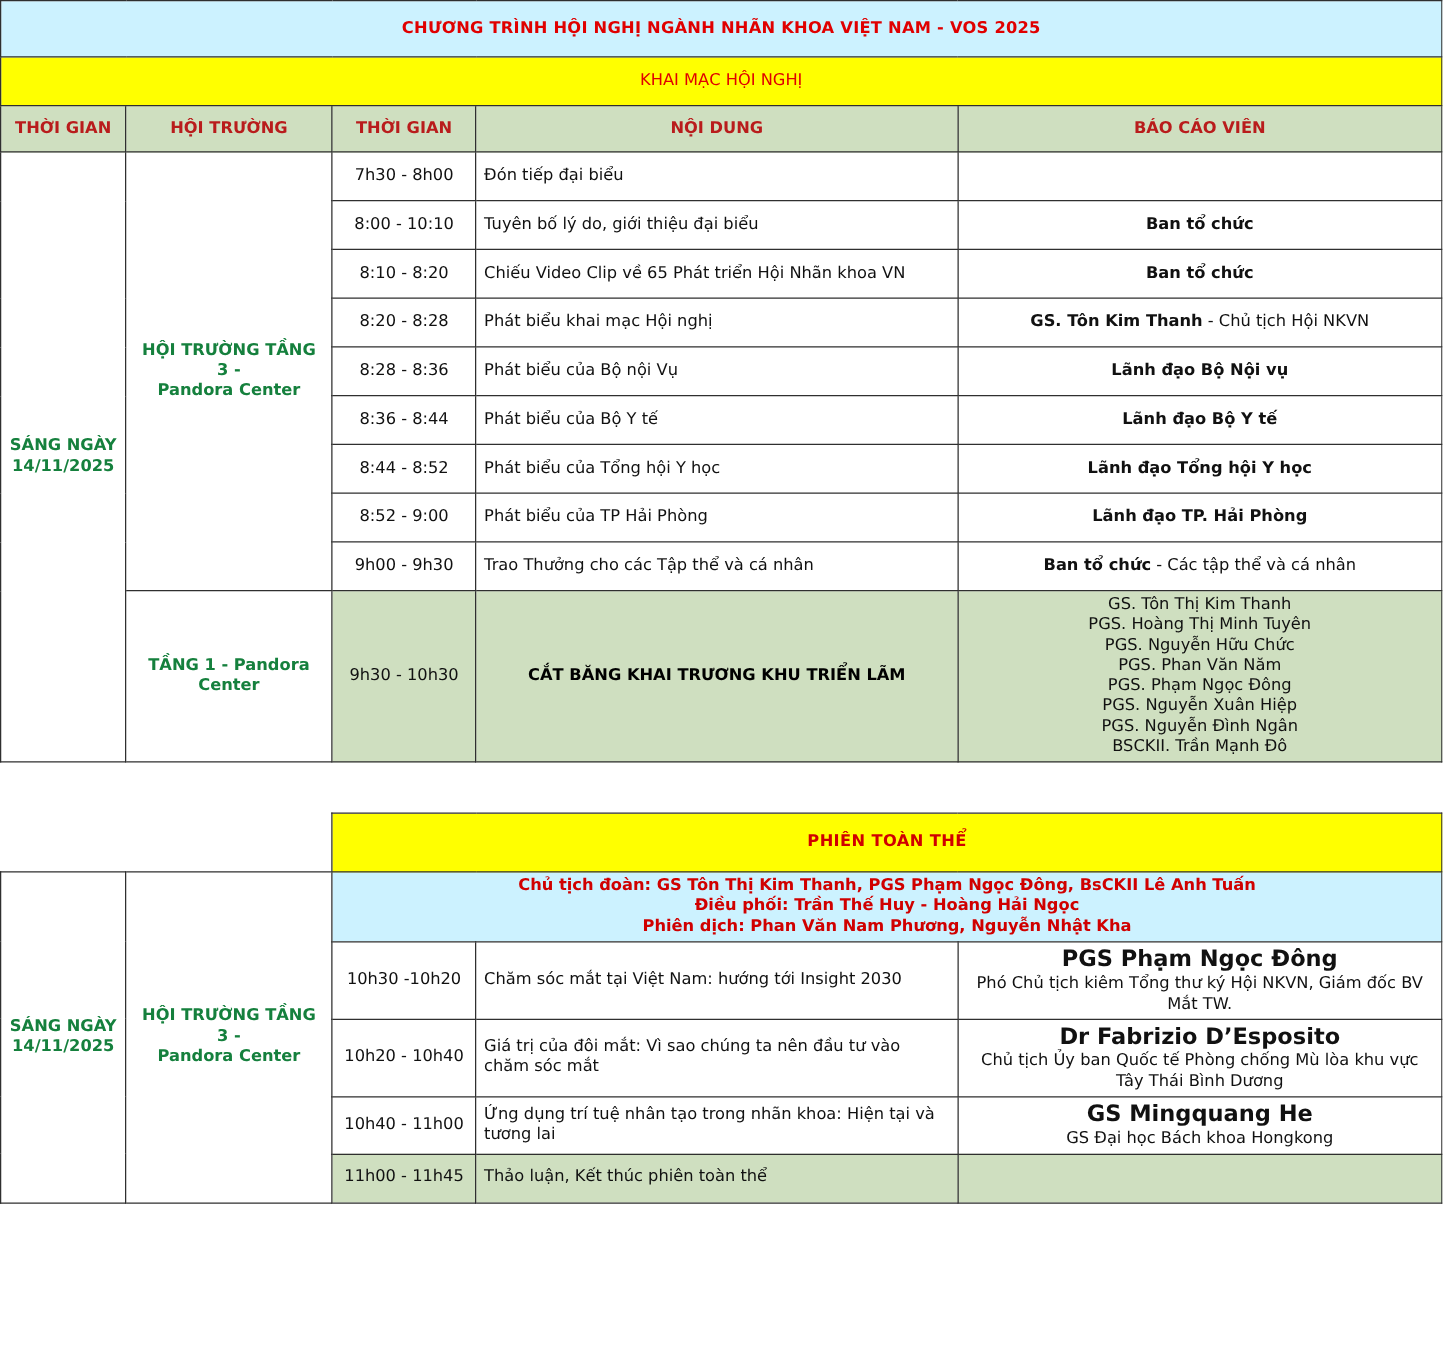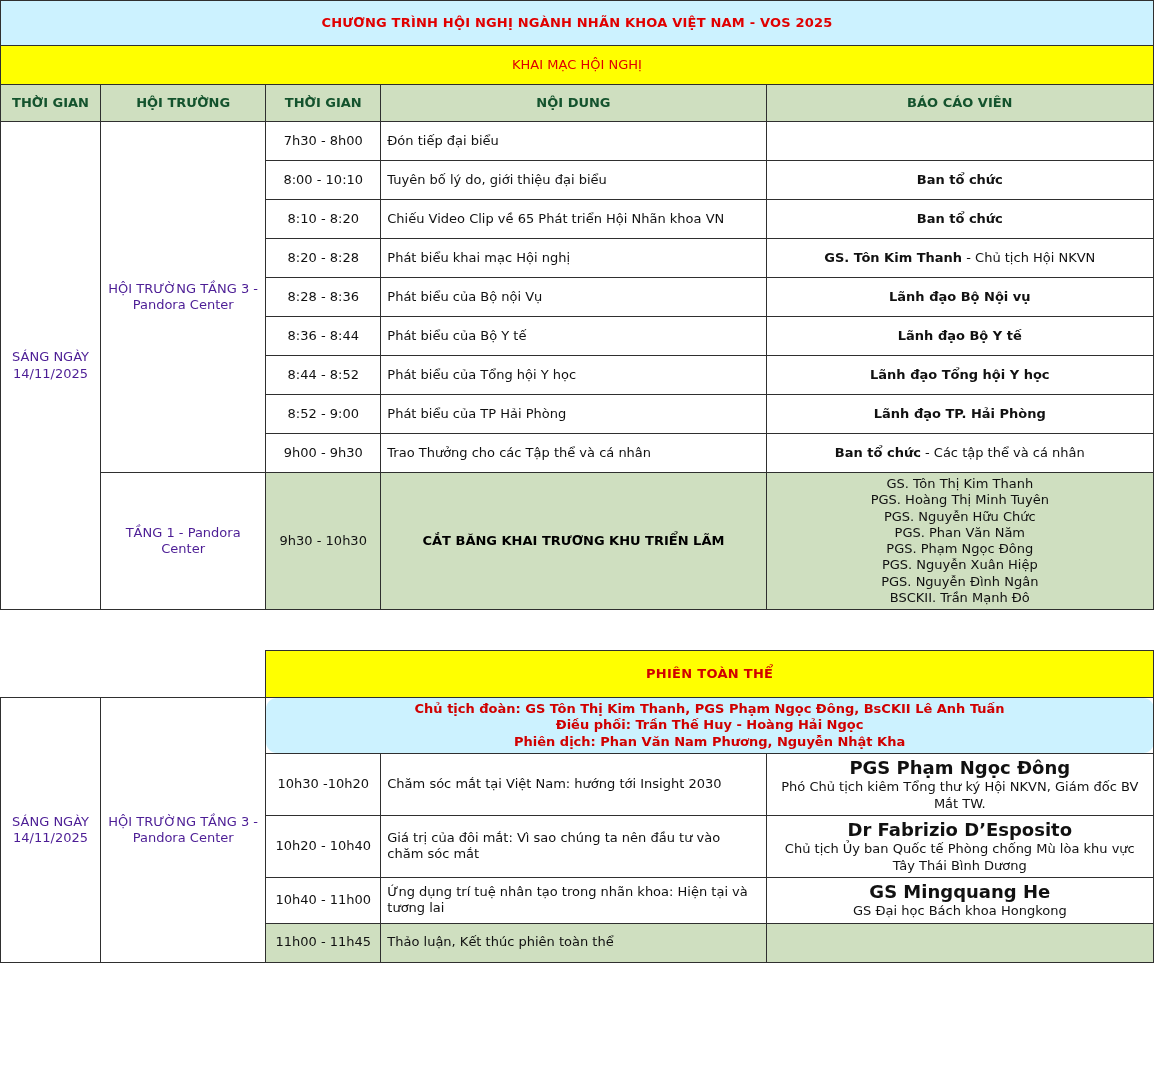--- a/index.html
+++ b/index.html
@@ -53,29 +53,29 @@
   .yellow-bar {
     background: #ffff00;
     color: #e00000;
     font-weight: normal;
     font-size: 16px;
     text-align: center;
     height: 32px;
   }
   .hdr {
     background: #cfdfc0;
-    color: #14532d;
+    color: #b91c1c;
     font-weight: bold;
     text-align: center;
     font-size: 13.5px;
     height: 30px;
   }
   .red-bold {
-    color: #4c1d95;
-    font-weight: normal;
+    color: #15803d;
+    font-weight: bold;
     text-align: center;
     font-size: 13px;
     line-height: 1.35;
   }
   .cell-time {
     text-align: center;
     font-size: 13px;
   }
   .cell-content {
     text-align: left;
@@ -119,21 +119,20 @@
     margin-left: 17px;
   }
   .chair-block {
     background: #ccf2ff;
     color: #d00000;
     font-weight: bold;
     text-align: center;
     font-size: 13.5px;
     line-height: 1.65;
     padding: 8px 6px;
-    border-radius: 11px;
   }
   .two-line {
     line-height: 1.35;
   }
   .sp-title {
     font-weight: bold;
     font-size: 18px;
     display: block;
   }
   .sp-sub {

